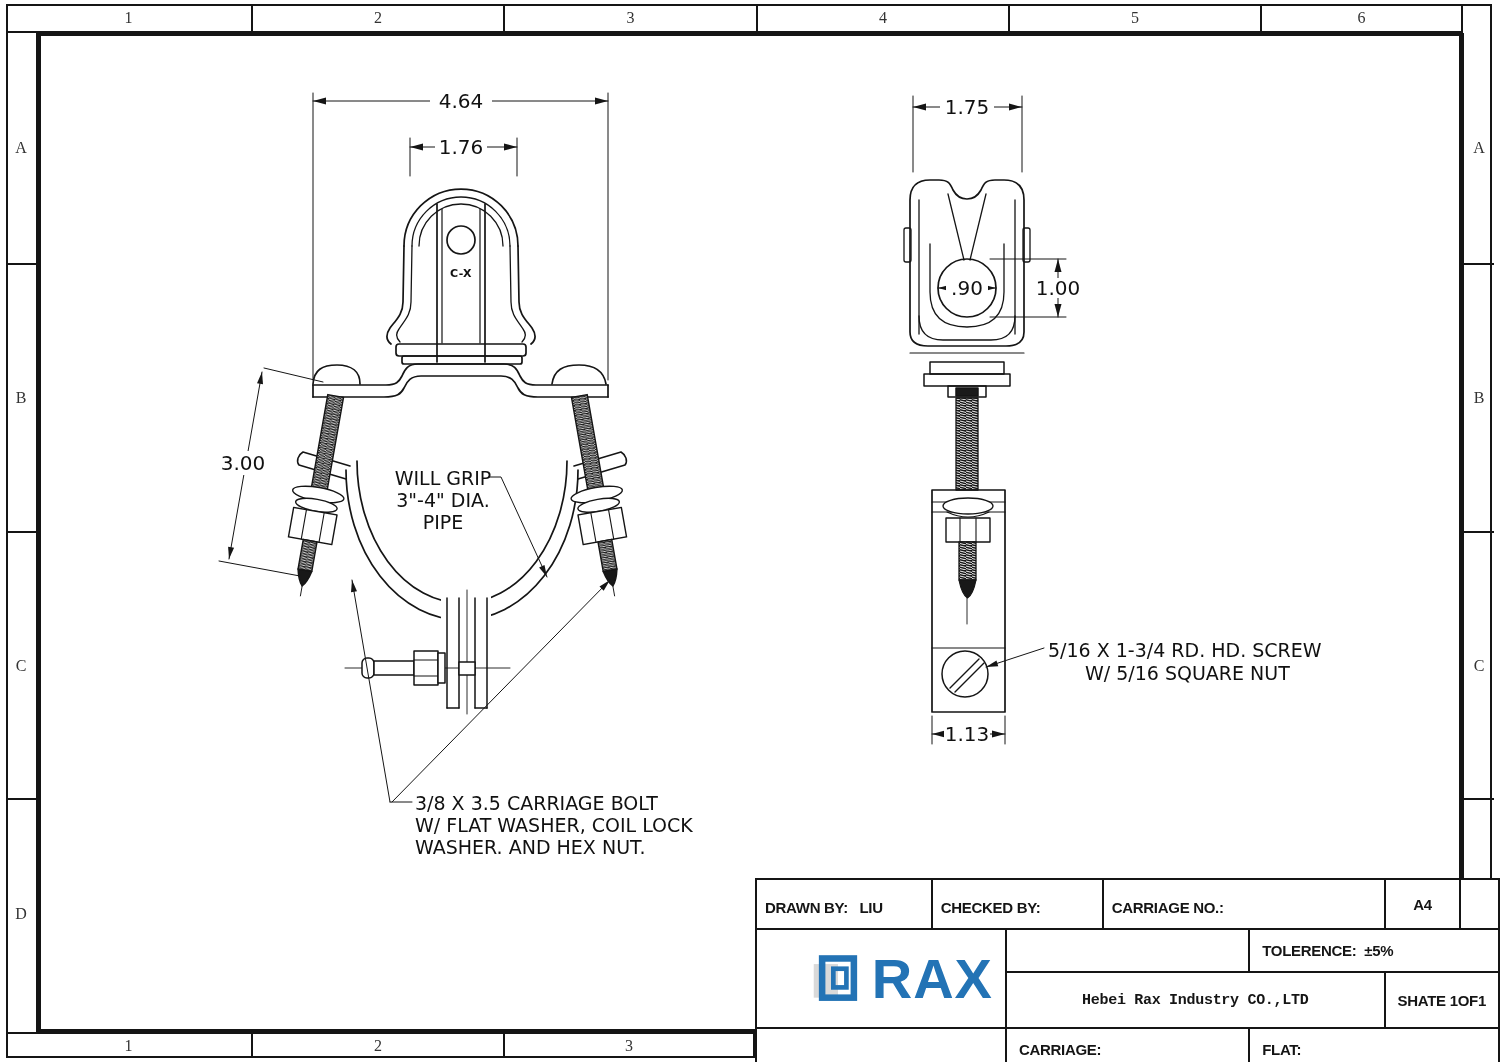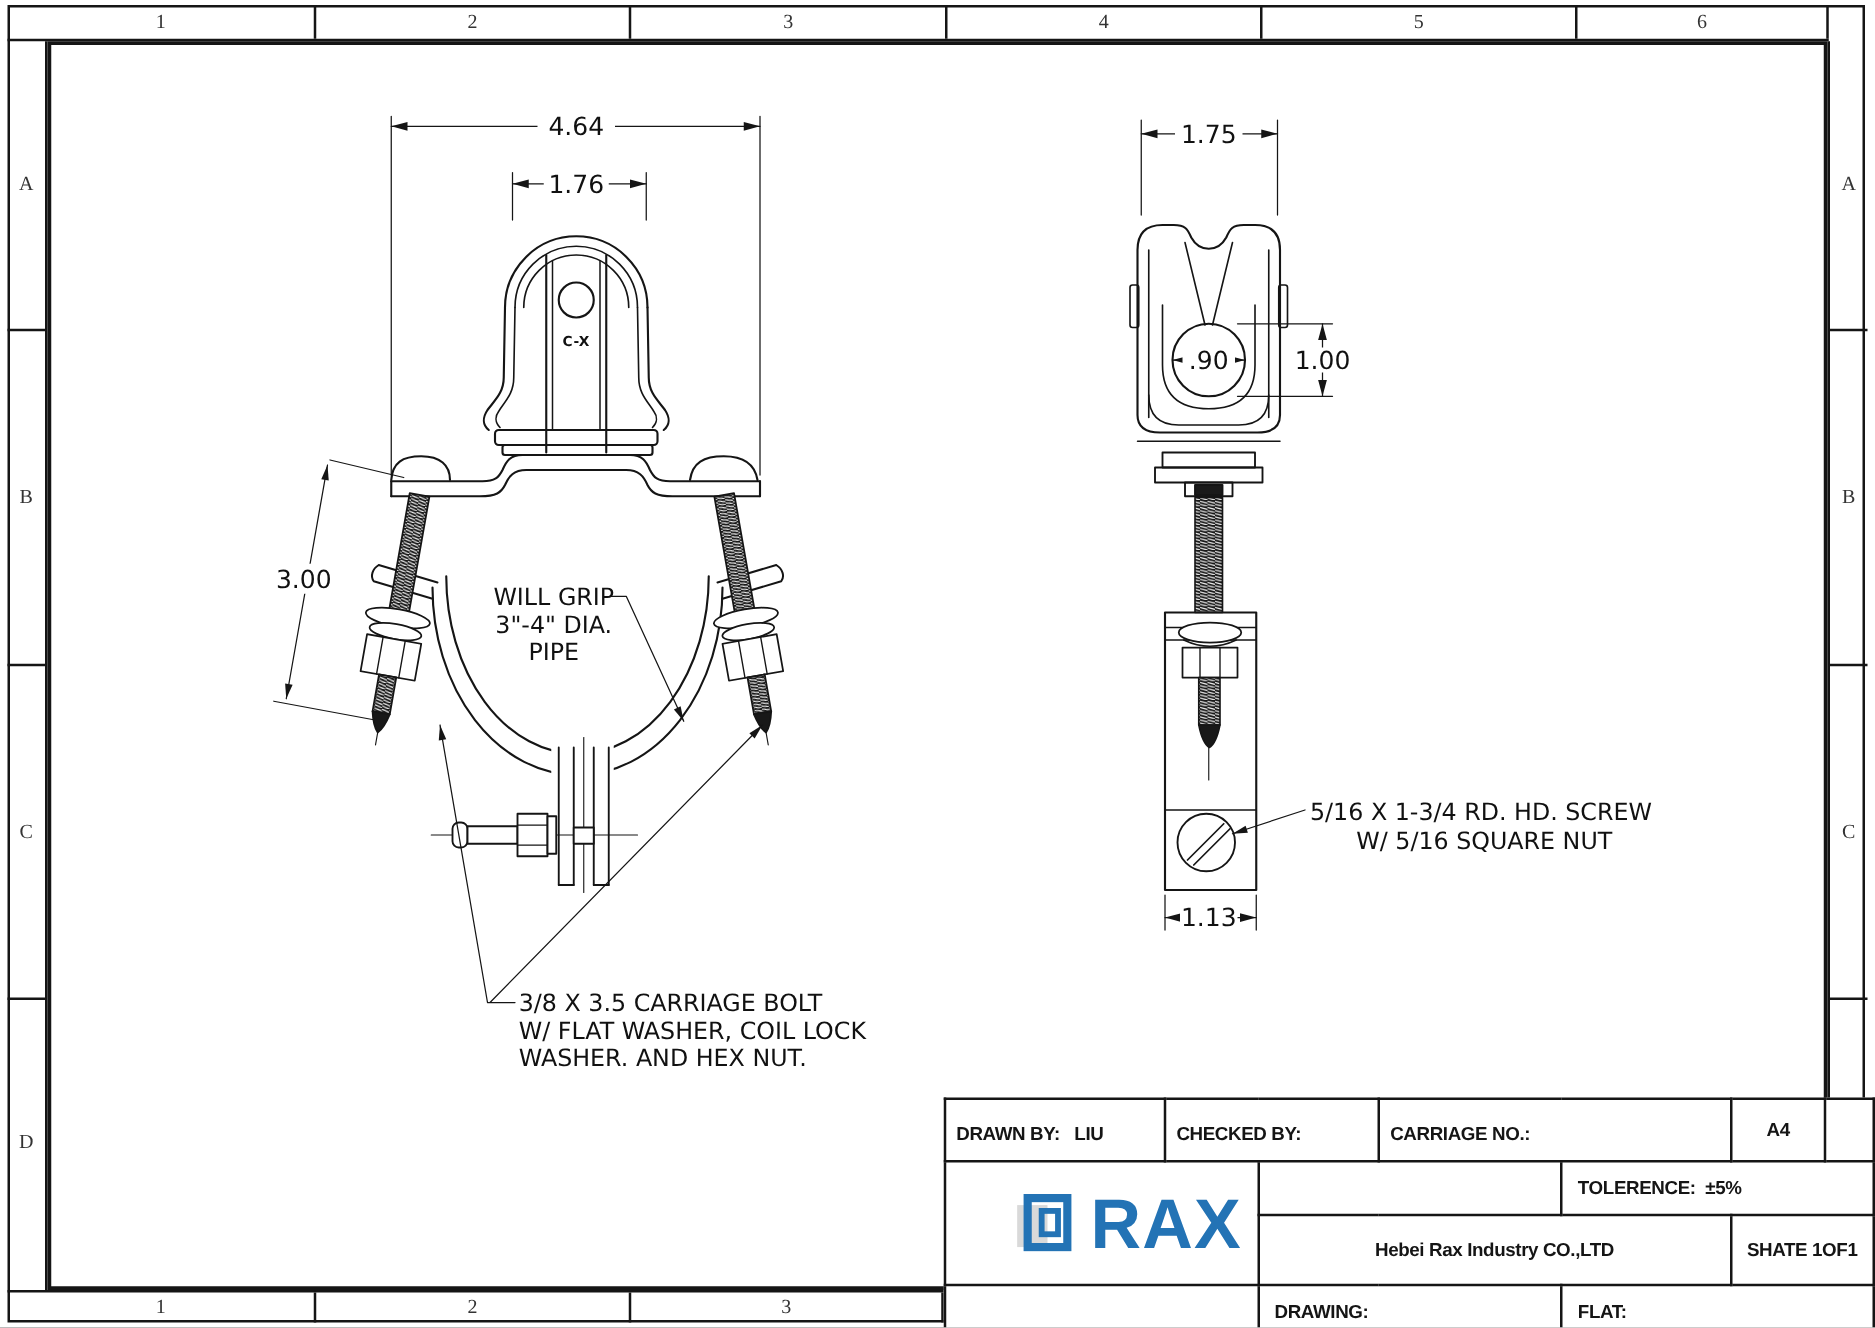--- a/index.html
+++ b/index.html
@@ -28,21 +28,21 @@
   #dwg .dim{font-size:20px;text-anchor:middle;dominant-baseline:central;}
   #dwg .ann{font-size:19px;dominant-baseline:central;}
   #dwg .annc{font-size:19px;text-anchor:middle;dominant-baseline:central;}
   #dwg .mark{font-size:11px;font-weight:bold;text-anchor:middle;letter-spacing:.5px;}
   
   #title-block{left:755px;top:878px;border-collapse:collapse;table-layout:fixed;background:#fff;}
   #title-block td{border:2px solid #151515;padding:12px;overflow:hidden;vertical-align:middle;
                   font-size:15px;font-weight:bold;letter-spacing:-0.3px;white-space:nowrap;}
   #title-block td.pad{padding:19px 0 0 8px;vertical-align:top;}
   .a4{font-size:26px;font-weight:normal;text-align:center;letter-spacing:0;}
-  .company{font-size:29px;font-weight:600;text-align:center;letter-spacing:-0.5px;}
+  .company{font-size:29px;font-weight:600;text-align:center;letter-spacing:-0.5px;font-family:Liberation Mono, monospace;}
   .sheetno{text-align:center;font-size:15px;margin-top:12px;}
   .tol{padding-left:10px;}
   .rvd{padding-left:10px;}
   #logo-cell{text-align:center;}
   .logo-wrap{display:flex;align-items:center;justify-content:flex-end;gap:6px;}
   .logo-text{font-size:56px;font-weight:800;letter-spacing:1px;line-height:1;}
 </style>
 </head>
 <body>
 
@@ -362,21 +362,21 @@
       <td class="company" colspan="3">
         <span>Hebei Rax Industry CO.,LTD</span>
       </td>
       <td class="sheetno" colspan="2">
         <span>SHATE 1OF1</span>
       </td>
     </tr>
     <tr style="height:36px">
       <td colspan="2"></td>
       <td class="rvd" colspan="2">
-        <span>DRAWING:</span>
+        <span>CARRIAGE:</span>
       </td>
       <td class="rvd" colspan="3">
         <span>FLAT:</span>
       </td>
     </tr>
   </tbody>
     </table>
 
 </div>
 

